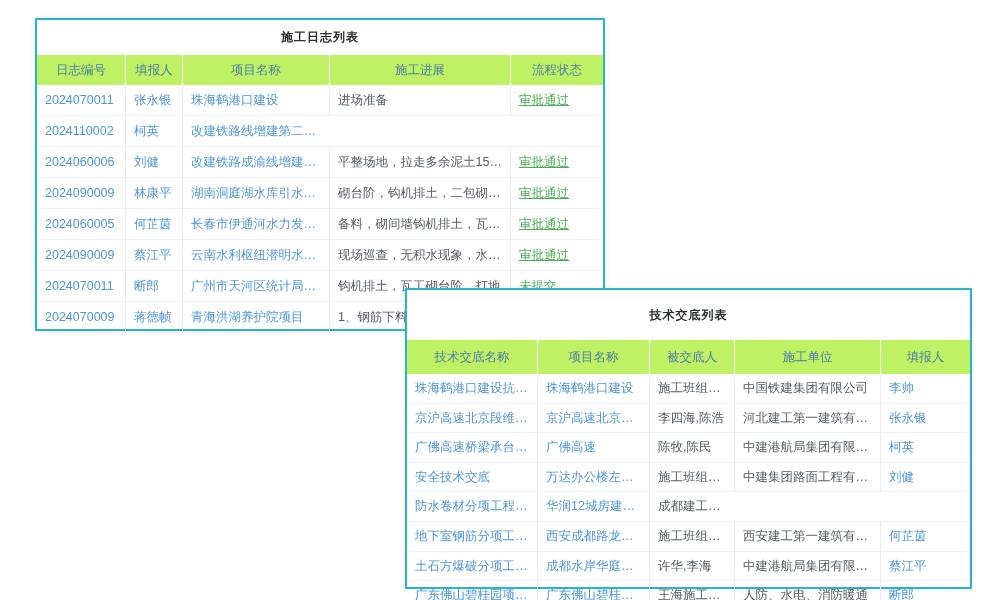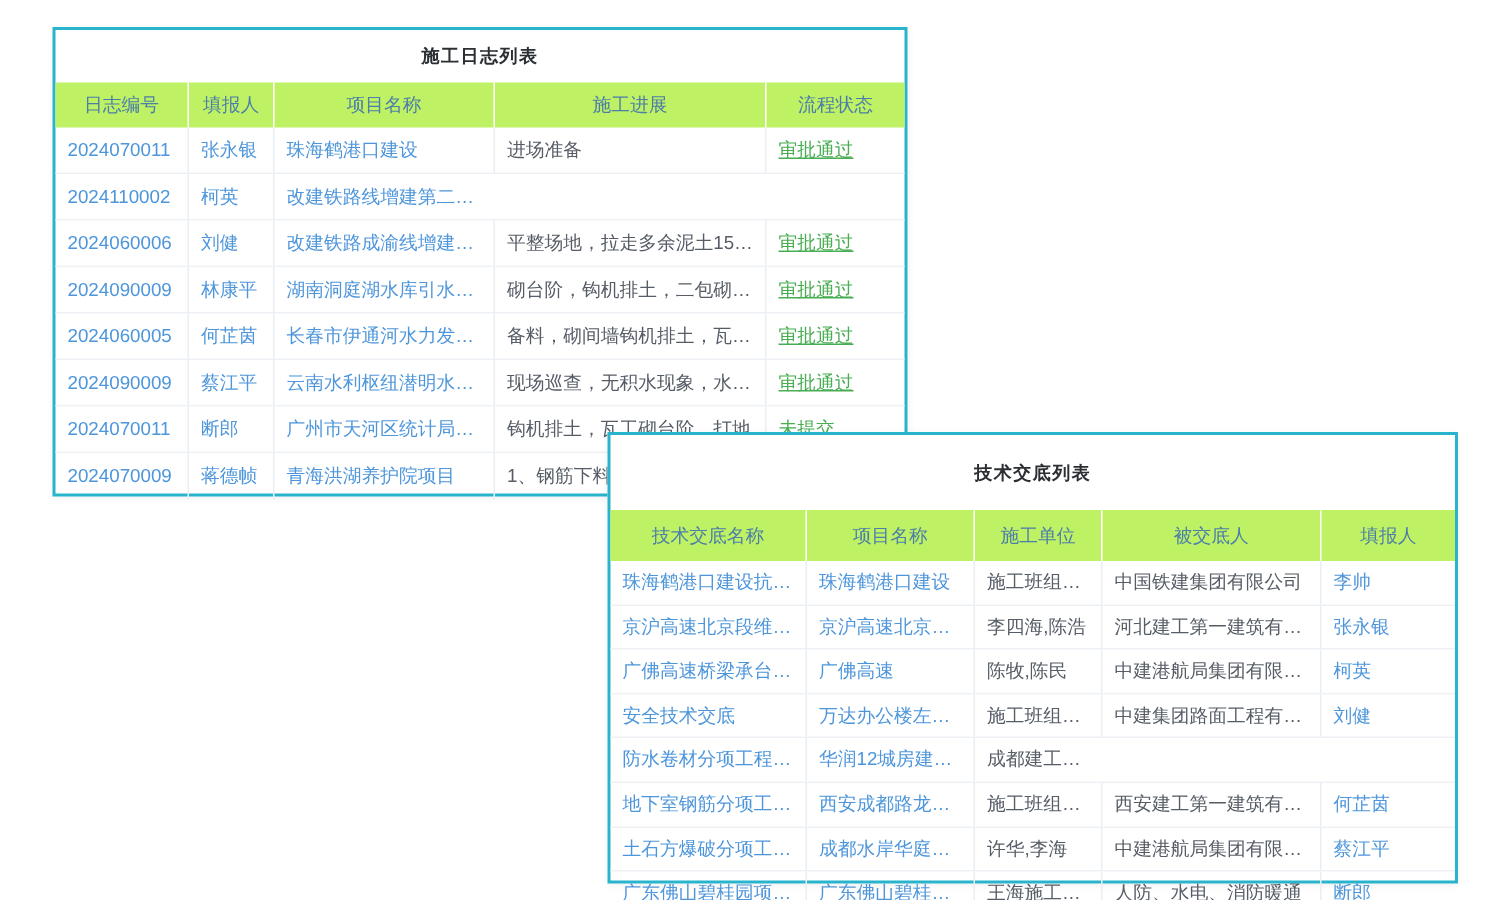--- a/index.html
+++ b/index.html
@@ -119,22 +119,22 @@
   </div>
 </div>
 
 <div class="panel" id="panel2">
   <div class="titlebar">
     <span class="title">技术交底列表</span>
   </div>
   <div class="thead">
     <div class="th">技术交底名称</div>
     <div class="th">项目名称</div>
+    <div class="th">被交底人</div>
     <div class="th">施工单位</div>
-    <div class="th">被交底人</div>
     <div class="th">填报人</div>
   </div>
   <div class="rows">
 
     <div class="row">
       <div class="cell left link">珠海鹤港口建设抗浮...</div>
       <div class="cell left link">珠海鹤港口建设</div>
       <div class="cell center">施工班组带班...</div>
       <div class="cell left">中国铁建集团有限公司</div>
       <div class="cell center link">李帅</div>

